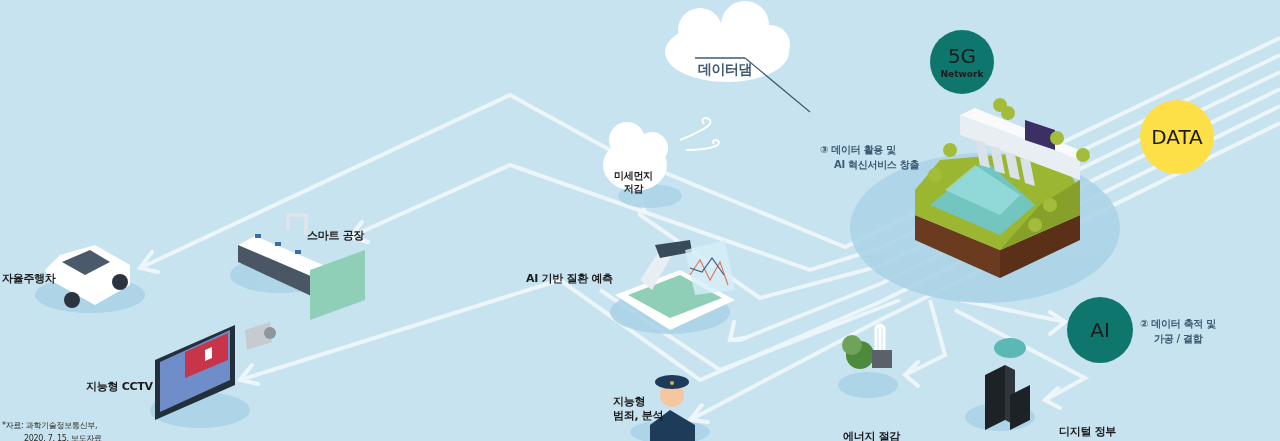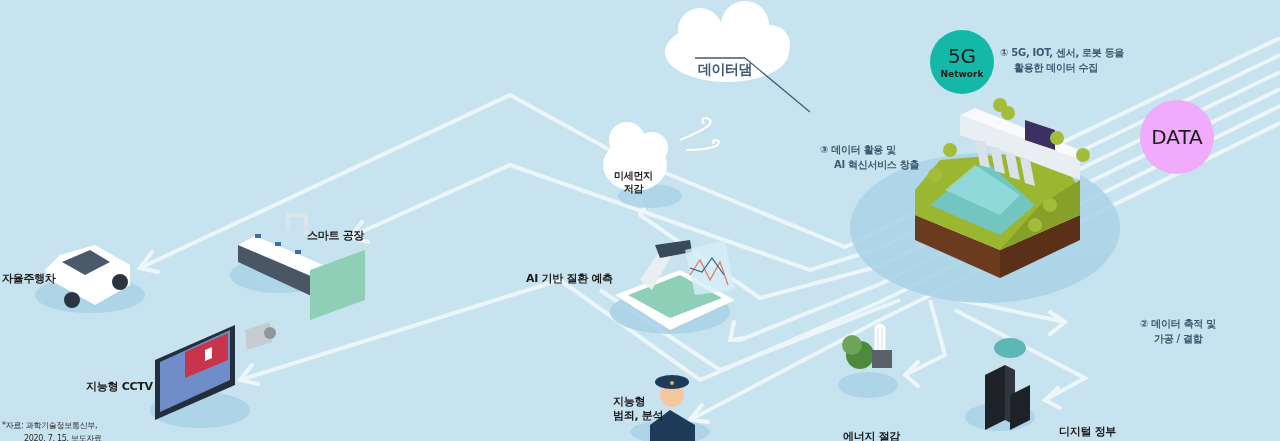--- a/index.html
+++ b/index.html
@@ -4,22 +4,22 @@
 <style>
   * { margin: 0; padding: 0; box-sizing: border-box; }
   html, body { width: 1280px; height: 441px; overflow: hidden; }
   body { background: #c7e3ef; font-family: "DejaVu Sans", "Liberation Sans", sans-serif; position: relative; }
   #stage { position: absolute; left: 0; top: 0; width: 1280px; height: 441px; }
   svg.bg { position: absolute; left: 0; top: 0; }
   .label { position: absolute; font-weight: bold; color: #1c1c1c; font-size: 11px; letter-spacing: -0.3px; white-space: nowrap; line-height: 1.3; margin-top: 19px; }
   .label.center { text-align: center; }
   .note { position: absolute; color: #3c5a72; font-weight: bold; font-size: 10px; line-height: 1.45; white-space: nowrap; letter-spacing: -0.3px; }
   .bubble { position: absolute; border-radius: 50%; display: flex; flex-direction: column; align-items: center; justify-content: center; color: #1c1c1c; }
-  .bubble.white { background: #14b8a6; }
-  .bubble.blue { background: #f0abfc; }
+  .bubble.white { background: #0f766e; }
+  .bubble.blue { background: #fde047; }
   .big { font-size: 20px; line-height: 1; font-weight: normal; }
   .small { font-size: 9px; font-weight: bold; margin-top: 3px; }
   .cloud-title { position: absolute; font-size: 14px; font-weight: bold; color: #3f5a72; letter-spacing: -0.5px; }
   .source { position: absolute; font-size: 8px; color: #2b2b2b; line-height: 1.6; white-space: nowrap; letter-spacing: -0.3px; margin-top: 24px; }
 </style>
 </head>
 <body>
 
 <div id="stage">
 
@@ -181,27 +181,26 @@
     </g>
   </svg>
 
   <div class="bubble white" style="left:930px;top:30px;width:64px;height:64px;">
     <span class="big">5G</span>
     <span class="small">Network</span>
   </div>
   <div class="bubble blue" style="left:1140px;top:100px;width:74px;height:74px;">
     <span class="big">DATA</span>
   </div>
+  <div class="bubble white" style="left:1067px;top:297px;width:66px;height:66px;">
+    <span class="big">AI</span>
+  </div>
 
   <div class="cloud-title" style="left:698px;top:29px;margin-top:32px;">데이터댐</div>
 
-  <div class="note" style="left:1000px;top:46px;">
-    <div><span>①</span> <span>5G, IOT, 센서, 로봇 등을</span></div>
-    <div style="padding-left:14px;">활용한 데이터 수집</div>
-  </div>
   <div class="note" style="left:1140px;top:317px;">
     <div><span>②</span> <span>데이터 축적 및</span></div>
     <div style="padding-left:14px;">가공 / 결합</div>
   </div>
   <div class="note" style="left:820px;top:124px;margin-top:19px;">
     <div><span>③</span> <span>데이터 활용 및</span></div>
     <div style="padding-left:14px;">AI 혁신서비스 창출</div>
   </div>
 
   <div class="label center" style="left:614px;top:150px;font-size:10px;">

